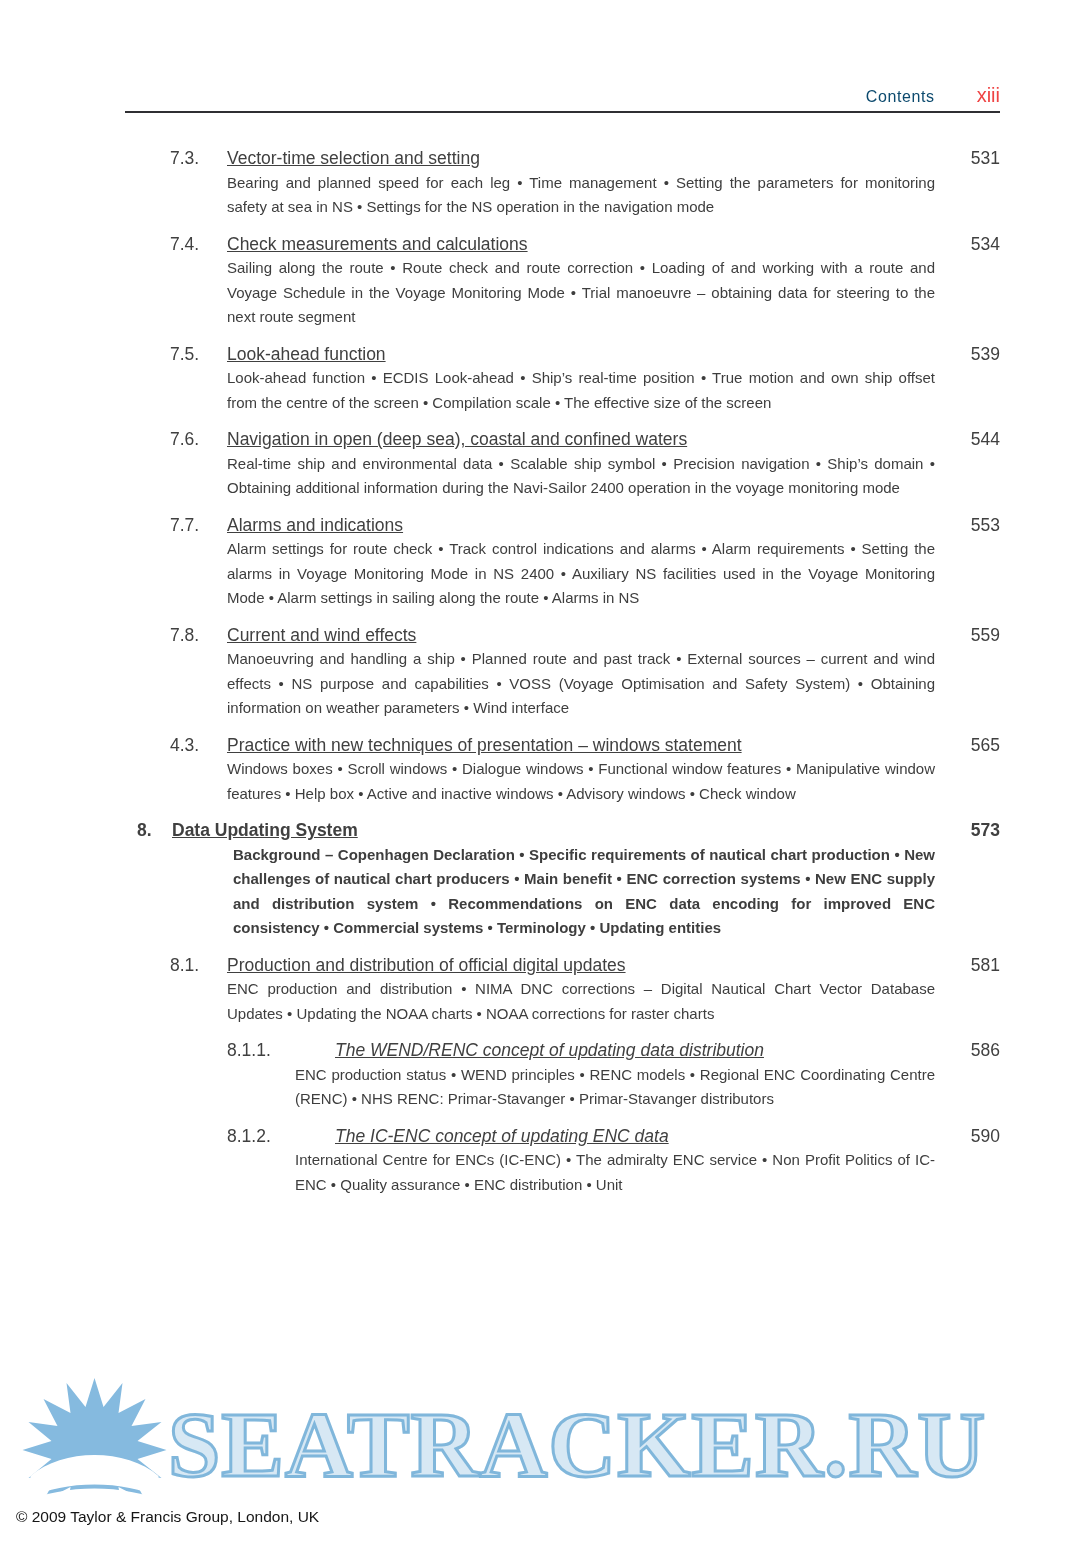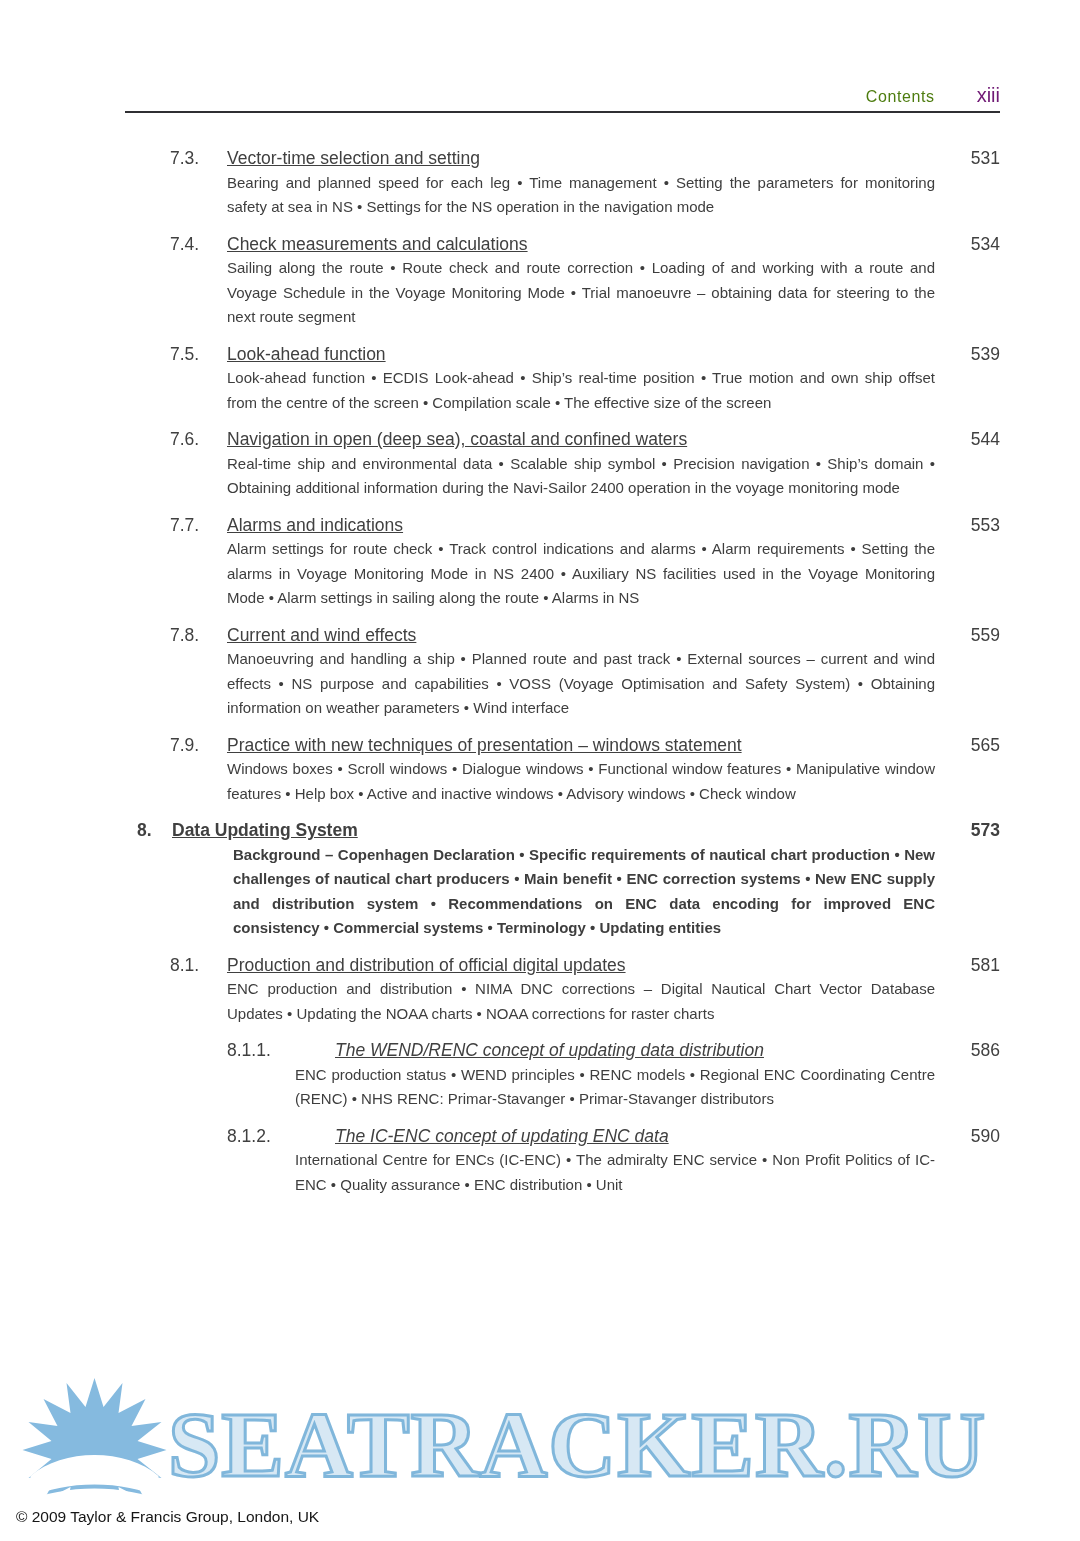--- a/index.html
+++ b/index.html
@@ -9,22 +9,22 @@
     background:#ffffff;
     font-family:"Liberation Sans", sans-serif;
     overflow:hidden;
   }
 
   
   .header {
     position:absolute; top:84px; left:125px; right:80px;
     display:flex; justify-content:flex-end; align-items:baseline;
   }
-  .contents-label { color:#4d7c0f; font-size:16px; letter-spacing:0.6px; margin-right:42px; }
-  .roman-page { color:#701a75; font-size:20px; }
+  .contents-label { color:#0c4a6e; font-size:16px; letter-spacing:0.6px; margin-right:42px; }
+  .roman-page { color:#ef4444; font-size:20px; }
   .header-rule {
     position:absolute; top:111px; left:125px; right:80px;
     border-top:2px solid #2f2f33;
   }
 
   
   .toc { position:absolute; top:146px; left:137px; right:80px; }
   .entry { margin-bottom:12px; }
   .entry-head {
     display:flex; align-items:baseline;
@@ -130,21 +130,21 @@
       <div class="entry-head">
         <span class="num">7.8.</span>
         <span class="title">Current and wind effects</span>
         <span class="pageno">559</span>
       </div>
       <div class="desc">Manoeuvring and handling a ship • Planned route and past track • External sources – current and wind effects • NS purpose and capabilities • VOSS (Voyage Optimisation and Safety System) • Obtaining information on weather parameters • Wind interface</div>
     </div>
 
     <div class="entry level-2">
       <div class="entry-head">
-        <span class="num">7.9.</span>
+        <span class="num">4.3.</span>
         <span class="title">Practice with new techniques of presentation – windows statement</span>
         <span class="pageno">565</span>
       </div>
       <div class="desc">Windows boxes • Scroll windows • Dialogue windows • Functional window features • Manipulative window features • Help box • Active and inactive windows • Advisory windows • Check window</div>
     </div>
 
     <div class="entry level-1 bold">
       <div class="entry-head">
         <span class="num">8.</span>
         <span class="title">Data Updating System</span>

